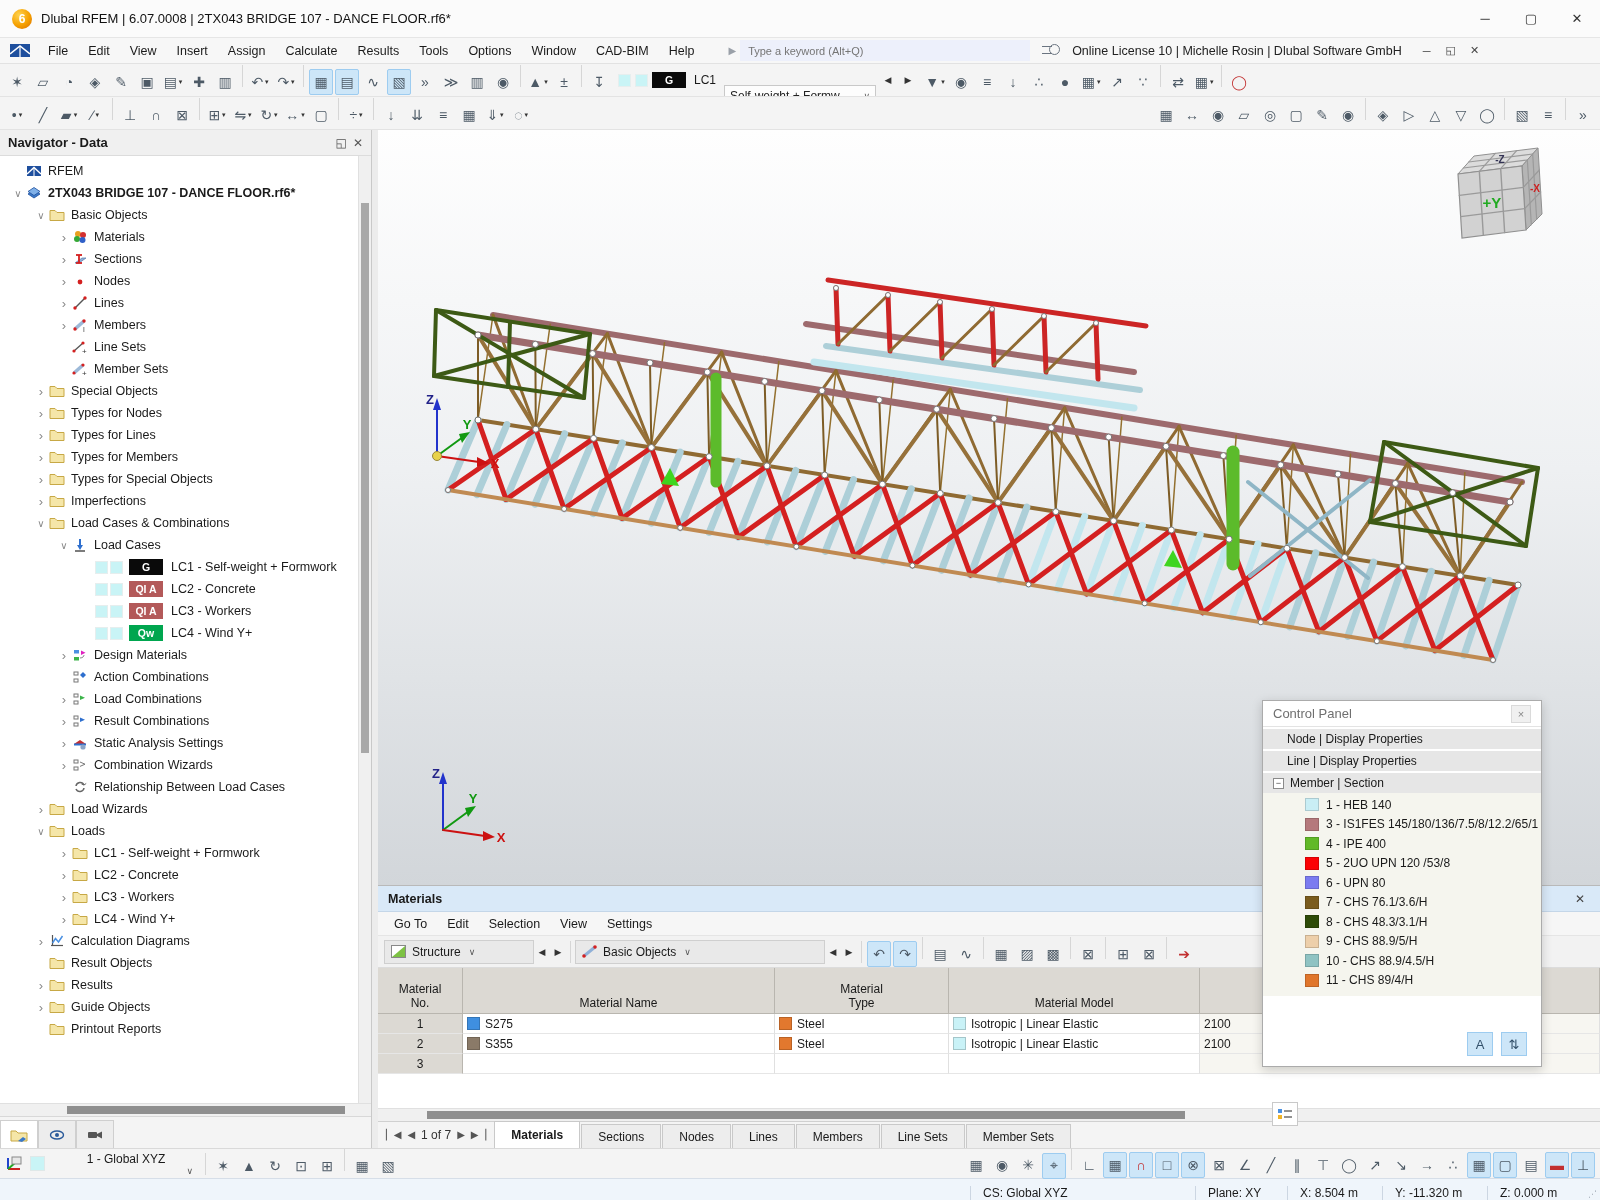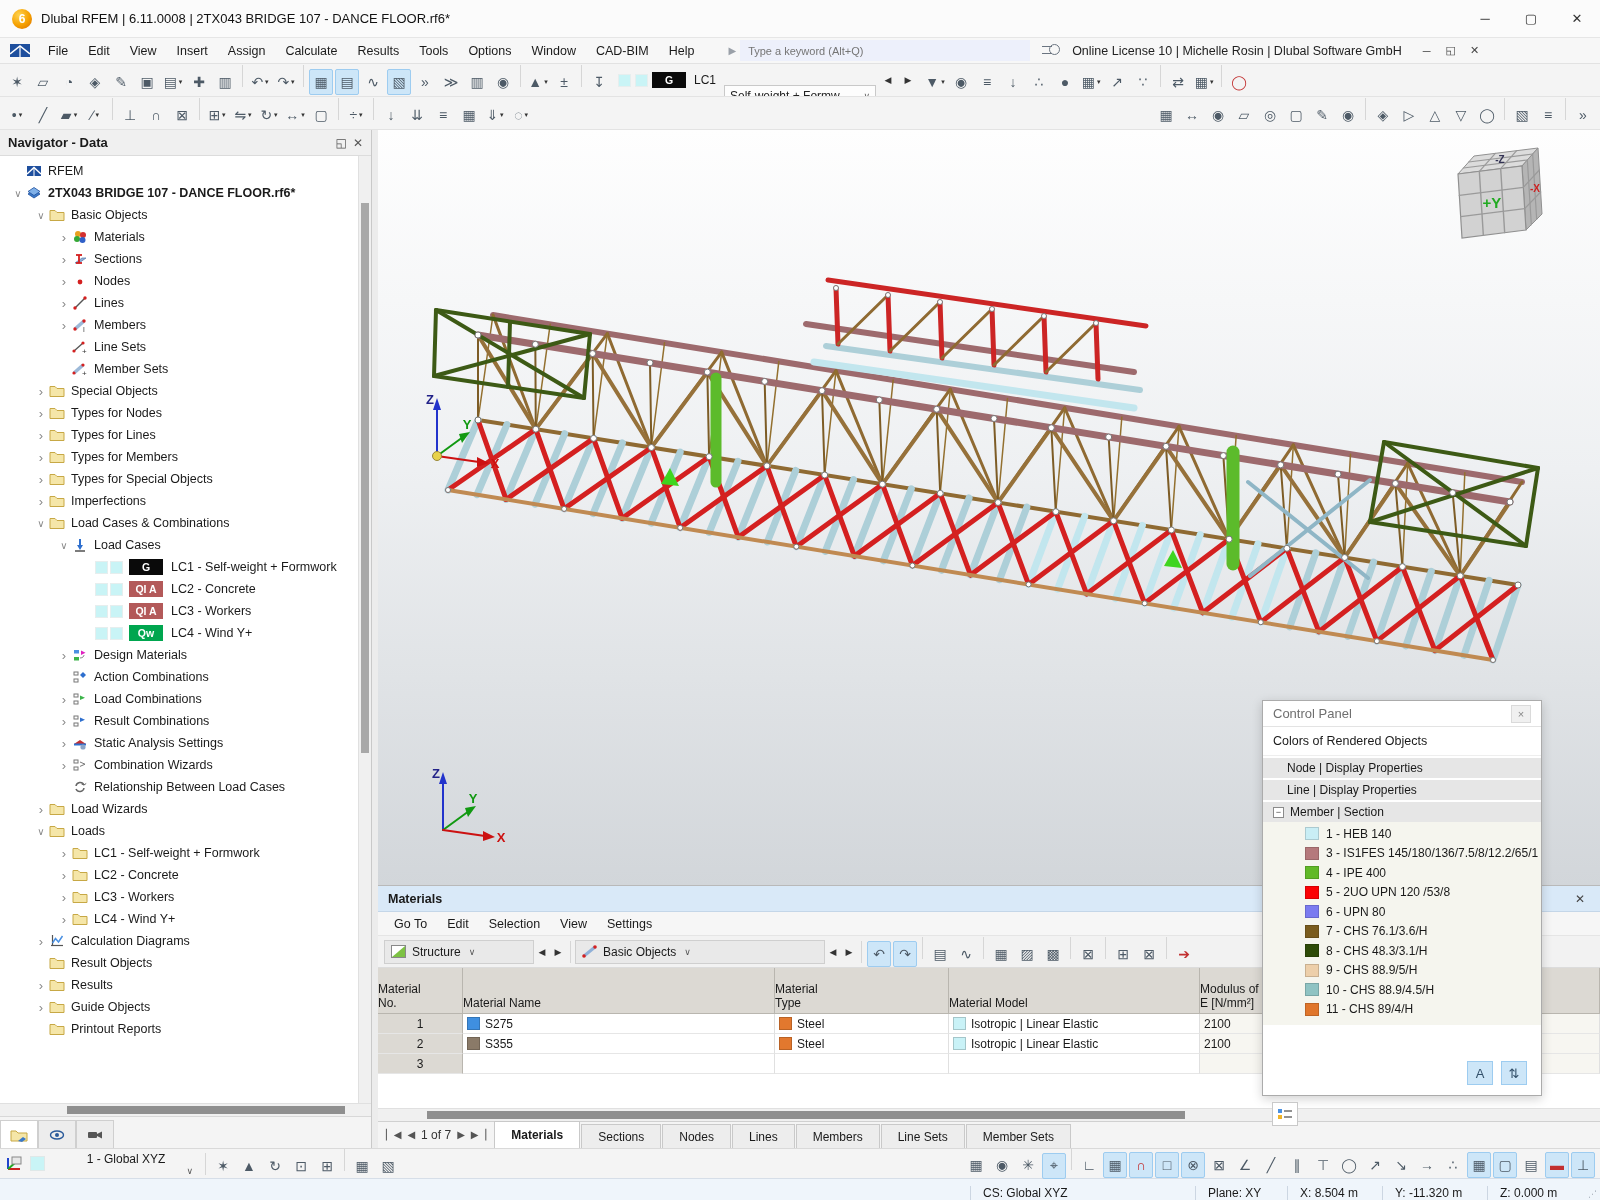--- a/index.html
+++ b/index.html
@@ -91,21 +91,21 @@
   .mat-title .close { margin-left:auto; font-size:12px; color:#444; font-weight:normal; width:20px; text-align:center; }
   .mat-menu { height:24px; display:flex; align-items:center; padding:0 6px; background:#f6f6f6; border-bottom:1px solid #e5e5e5; }
   .mat-menu span { padding:0 10px; font-size:12.5px; }
   .mat-toolbar { height:32px; display:flex; align-items:center; padding:0 6px; background:#f2f2f2; border-bottom:1px solid #dcdcdc; }
   .nav-combo { height:24px; background:#e9e9e9; border:1px solid #cfcfcf; display:flex; align-items:center;
     padding:0 6px; font-size:12px; }
   .nav-combo .chev { margin-left:8px; font-size:9px; color:#555; }
   .mtable { flex:1; background:#fff; overflow:hidden; position:relative; }
   .mt-grid { display:grid; grid-template-columns:85px 312px 174px 251px 1fr; }
   .mt-h { background:#dcd9d3; border-right:1px solid #b9b6af; border-bottom:1px solid #b9b6af;
-    font-size:12px; text-align:left; padding:3px 0; height:46px;
+    font-size:12px; text-align:center; padding:3px 0; height:46px;
     display:flex; flex-direction:column; justify-content:flex-end; }
   .mt-c { border-right:1px solid #e0e0e0; border-bottom:1px solid #e6e6e6; height:20px;
     display:flex; align-items:center; padding:0 4px; font-size:12px; background:#fff; overflow:hidden; }
   .mt-c.num { background:#dcd9d3; justify-content:center; border-right:1px solid #b9b6af; }
   .mt-c.eco { background:#f7f6f1; }
   .swatch { width:13px; height:13px; flex:none; margin-right:5px; border:1px solid rgba(0,0,0,.18); }
   .mat-bottom { height:27px; background:#f4f4f4; display:flex; align-items:flex-end; border-top:1px solid #d0d0d0; }
   .pag { display:flex; align-items:center; height:27px; padding:0 8px; gap:6px; font-size:12px; color:#333; }
   .pag .pbtn { color:#555; font-size:10px; }
   .mtab { height:24px; padding:0 16px; display:flex; align-items:center; font-size:12px;
@@ -142,21 +142,21 @@
   .cp-fbtn { position:absolute; bottom:10px; width:26px; height:24px; background:#cde6f8; border:1px solid #9dccf0;
     display:flex; align-items:center; justify-content:center; font-size:13px; color:#33506a; }
   .panel-mgr { position:absolute; left:1272px; top:1102px; width:26px; height:24px; background:#fff;
     border:1px solid #c9c9c9; z-index:50; display:flex; align-items:center; justify-content:center; }
 </style>
 </head>
 <body>
 
 <div class="titlebar">
   <div class="app-logo">6</div>
-  <div class="title-text">Dlubal RFEM | 6.11.0008 | 2TX043 BRIDGE 107 - DANCE FLOOR.rf6*</div>
+  <div class="title-text">Dlubal RFEM | 6.07.0008 | 2TX043 BRIDGE 107 - DANCE FLOOR.rf6*</div>
   <div class="win-btns">
     <div class="win-btn">─</div>
     <div class="win-btn">▢</div>
     <div class="win-btn">✕</div>
   </div>
 </div>
 
 <div class="menubar">
   <svg class="rfem-mini" viewBox="0 0 20 15">
     <rect x="0" y="1" width="20" height="13" fill="#1e4f9e"></rect>
@@ -1327,21 +1327,20 @@
       <div class="sseg" style="width: 95px;">Z: 0.000 m</div>
     </div>
   <div class="sgrip">⋰</div>
 </div>
 
 <div class="cpanel">
   <div class="cp-title">
     <span>Control Panel</span>
     <span class="close">×</span>
   </div>
-  <div class="cp-section">Colors of Rendered Objects</div>
   <div id="cp-rows">
       <div class="cp-row">Node | Display Properties</div>
       <div class="cp-row">Line | Display Properties</div>
     </div>
   <div class="cp-group">
     <span class="expbox">−</span>
     <span>Member | Section</span>
   </div>
   <div class="cp-items" id="cp-items">
       <div class="cp-item">

